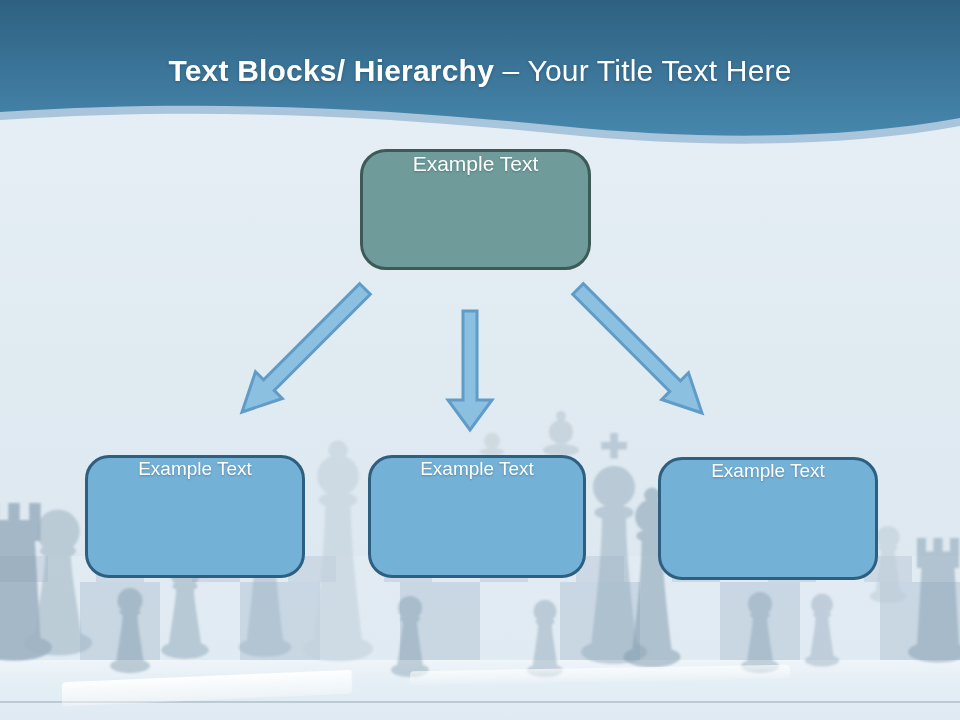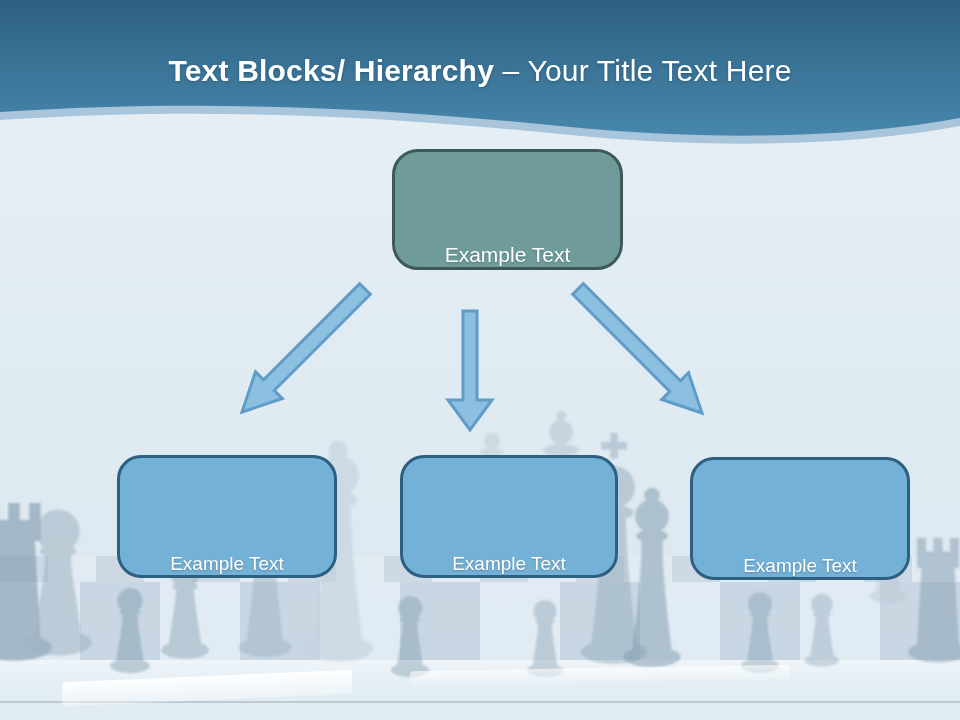--- a/index.html
+++ b/index.html
@@ -29,23 +29,23 @@
   .streak{position:absolute;left:62px;top:676px;width:290px;height:24px;z-index:2;border-radius:4px;
     background:linear-gradient(180deg,rgba(255,255,255,.9),rgba(255,255,255,.35));
     transform:skewY(-2.5deg);}
   .streak2{position:absolute;left:410px;top:668px;width:380px;height:14px;z-index:2;border-radius:4px;
     background:linear-gradient(180deg,rgba(255,255,255,.65),rgba(255,255,255,.15));transform:skewY(-1deg);}
   .pieces,.arrows{position:absolute;left:0;top:0;width:960px;height:720px;}
   .pieces{z-index:1;}
   .arrows{z-index:4;}
   
   .nodebox{
-    position:absolute;z-index:5;display:flex;align-items:flex-end;justify-content:center;
+    position:absolute;z-index:5;display:flex;align-items:flex-start;justify-content:center;
     color:var(--box-text,#fff);text-shadow:0 1px 2px rgba(10,40,60,.3);
-    box-sizing:border-box;cursor:default;margin-left:32px;
+    box-sizing:border-box;cursor:default;
   }
   .root{
     left:360px;top:149px;width:231px;height:121px;border-radius:26px;
     background:var(--root-fill,#6f9c9a);border:3px solid var(--root-border,#3d5a57);
     font-size:21px;
   }
   .child{
     width:220px;height:123px;border-radius:24px;
     background:var(--child-fill,#74b1d6);border:3px solid var(--child-border,#2d5f80);
     font-size:19px;

